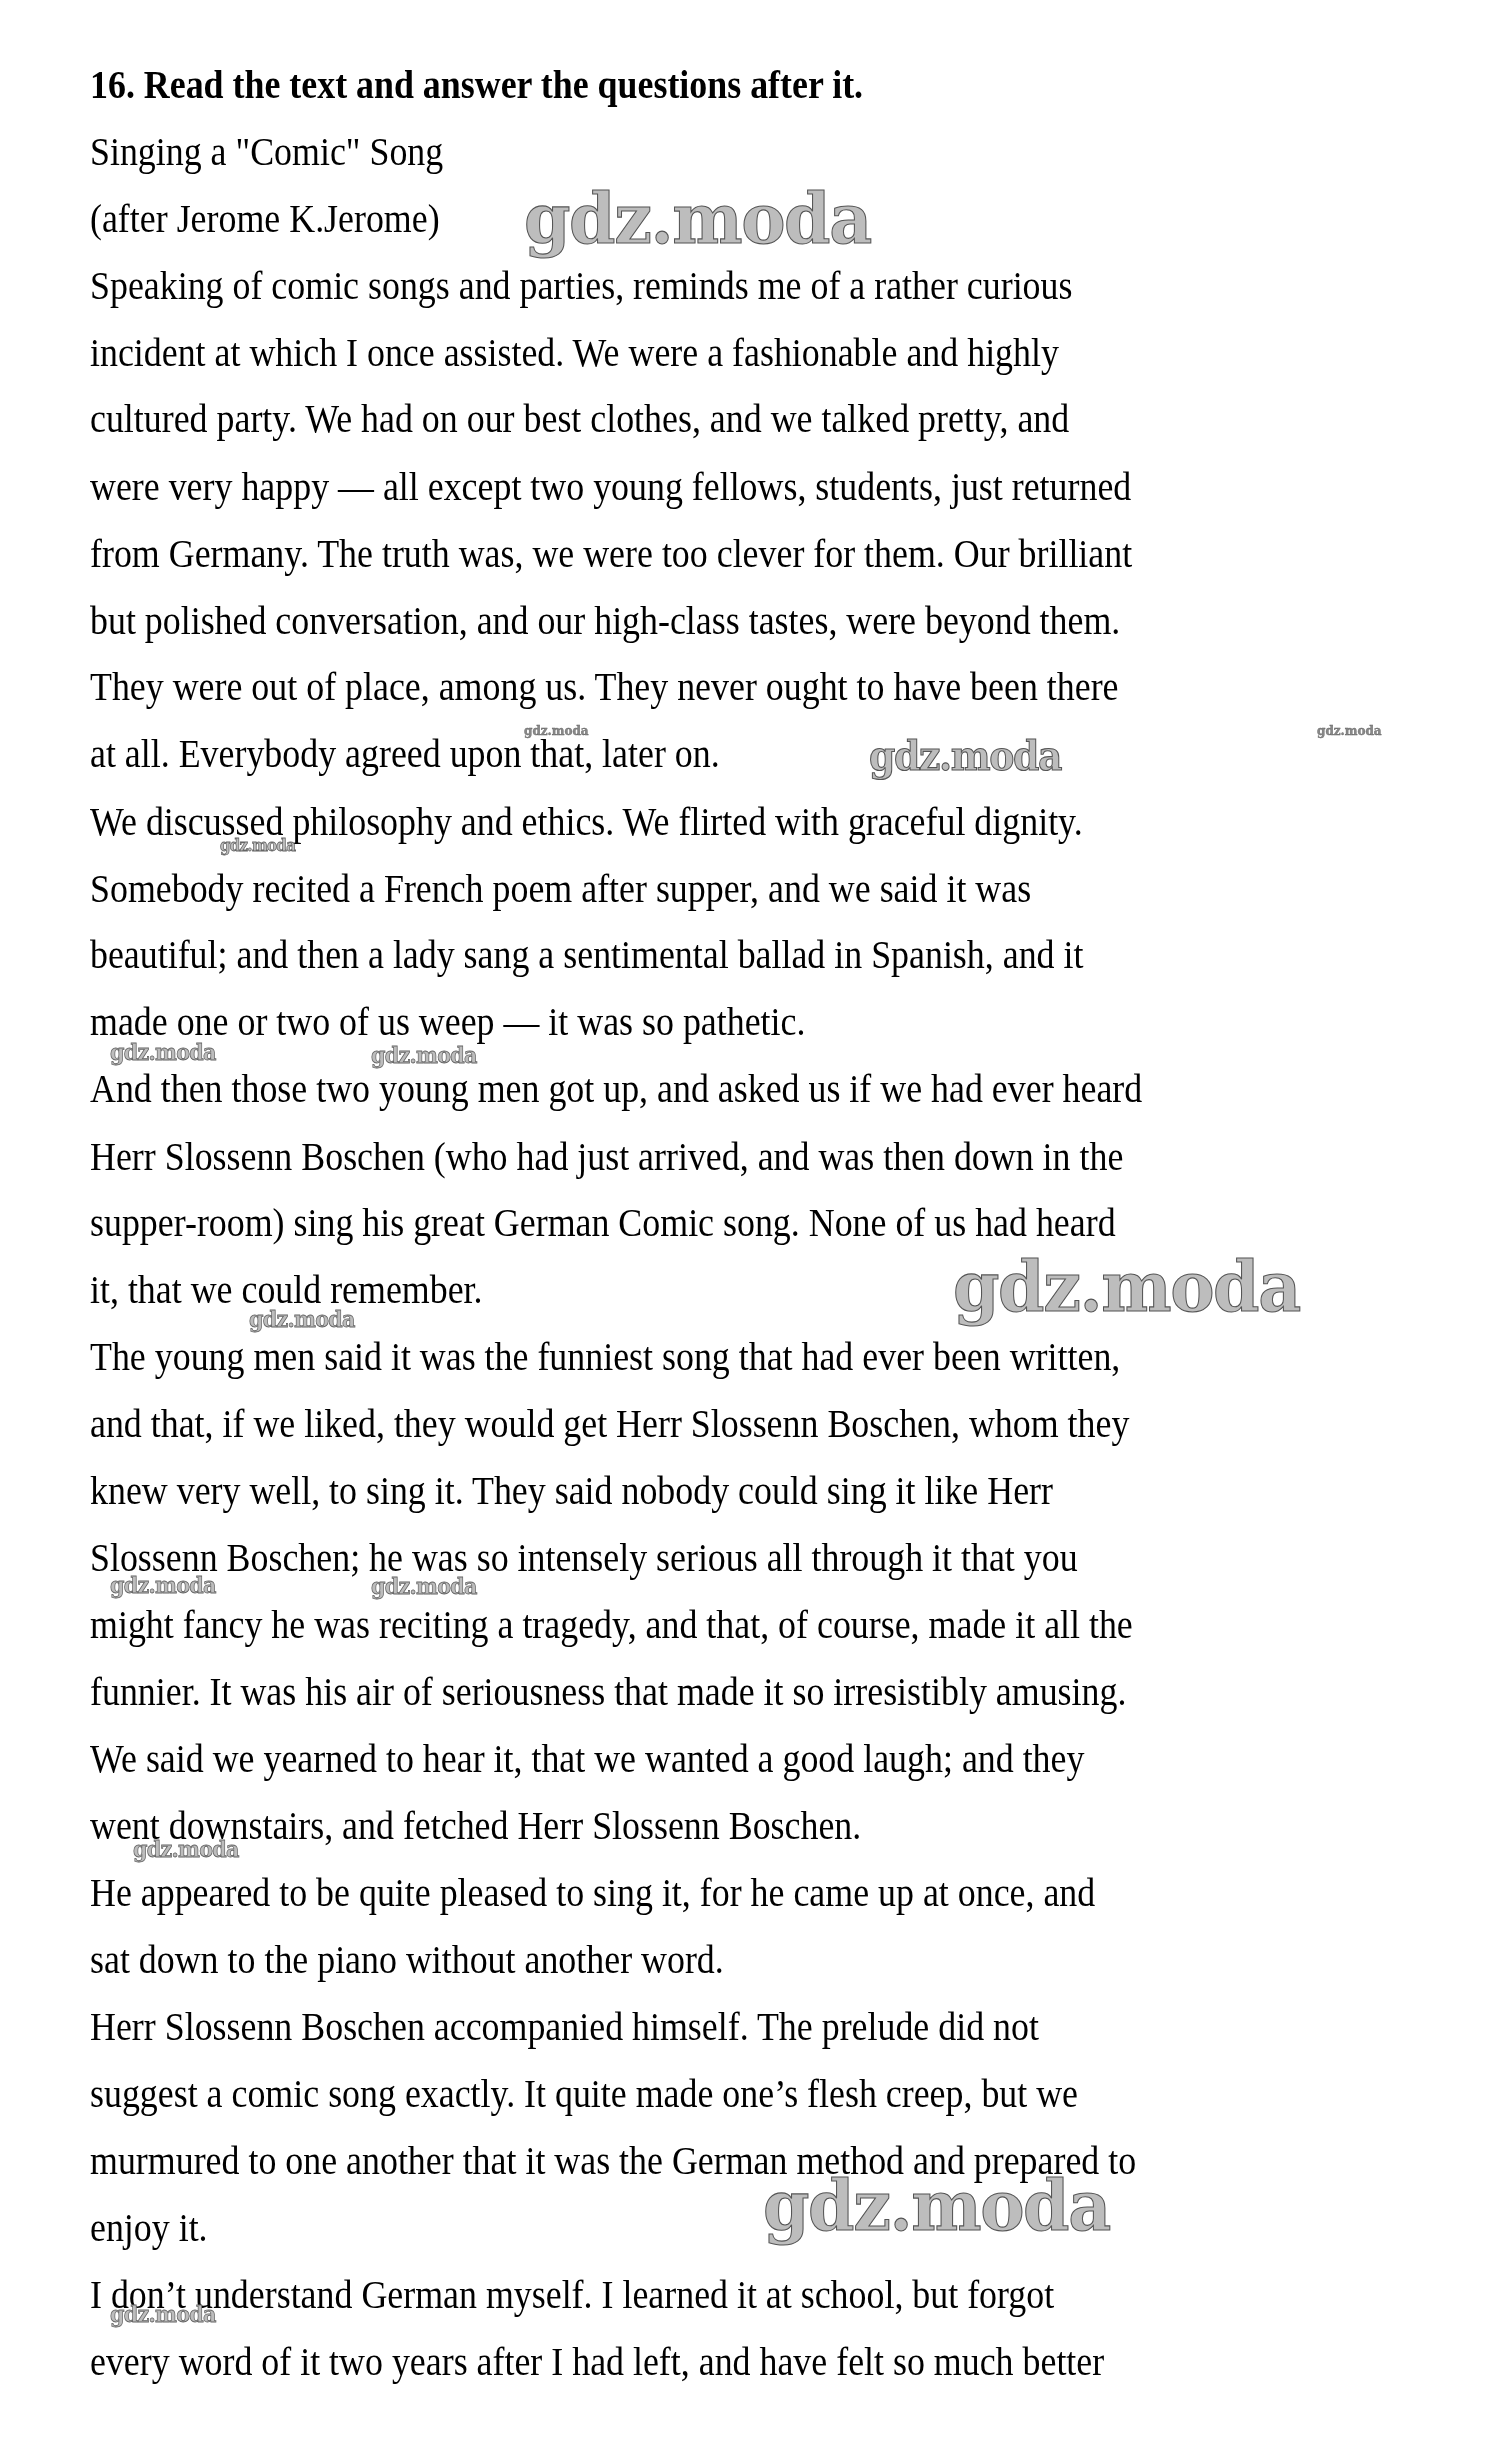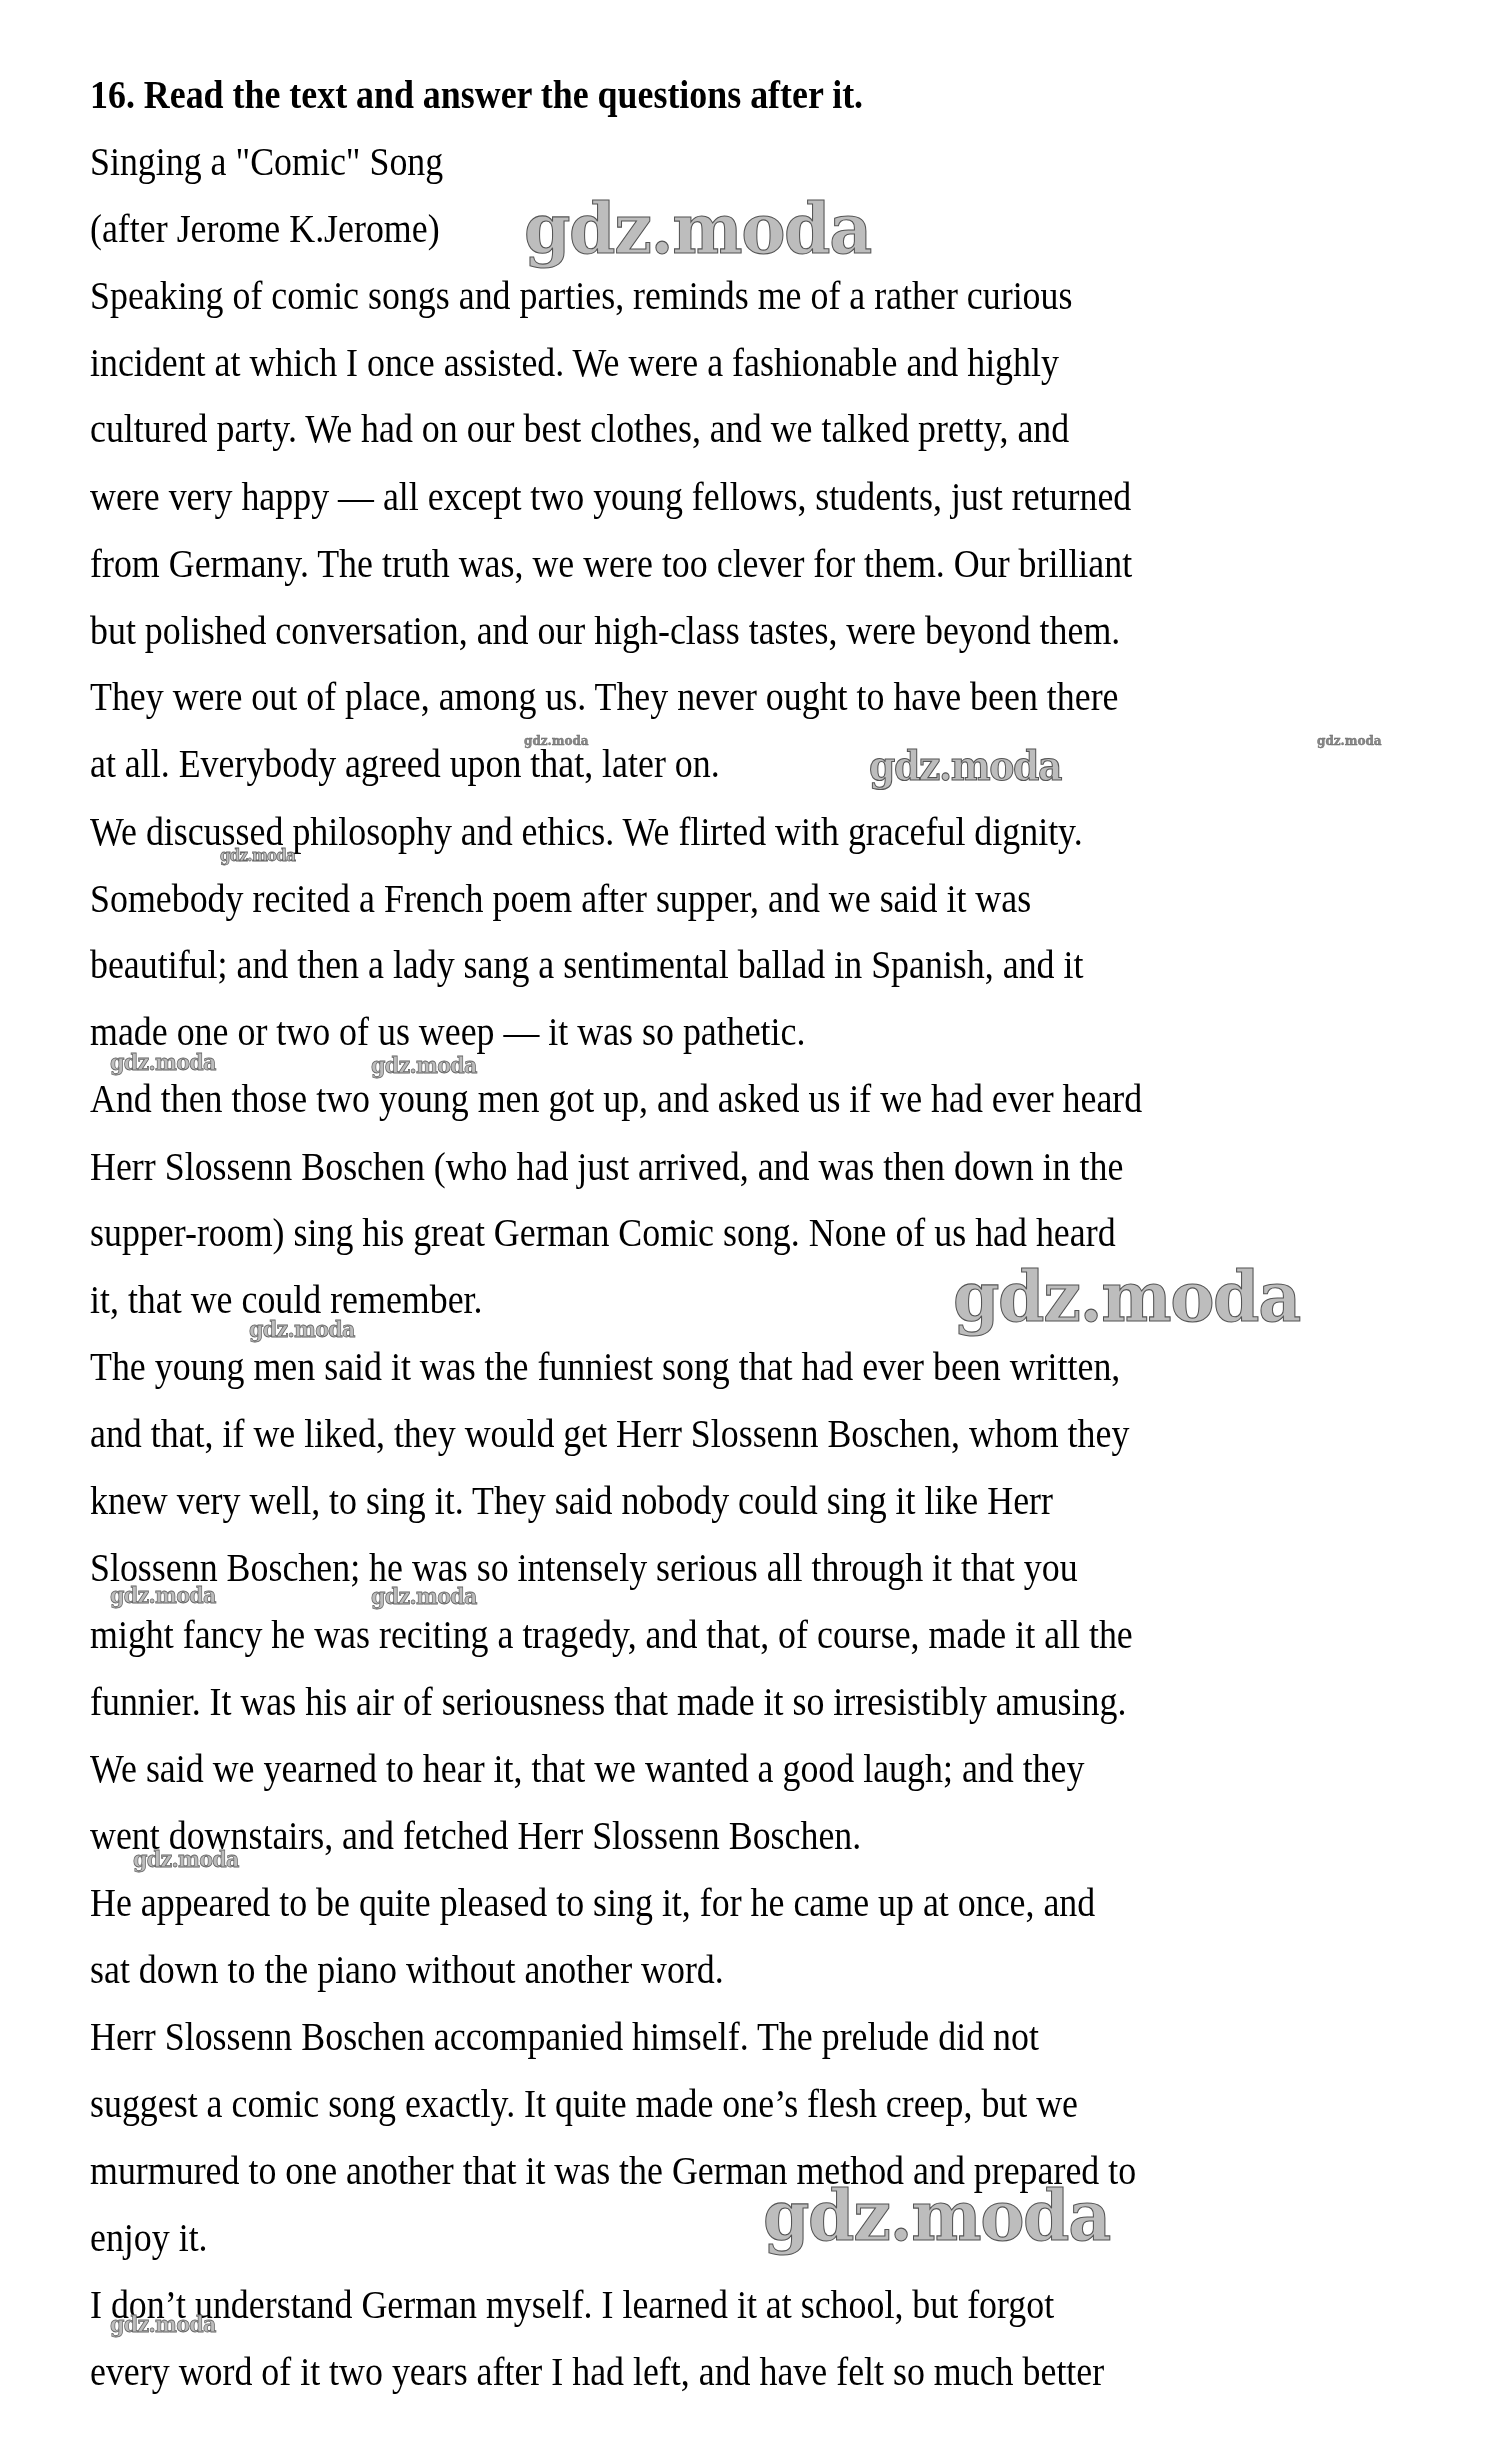--- a/index.html
+++ b/index.html
@@ -1,17 +1,17 @@
 <!DOCTYPE html>
 <html style="font-size:12px"><head>
 <meta charset="utf-8">
 <style>
   html, body { margin: 0; padding: 0; background: #ffffff; }
   body { width: 1488px; height: 2462px; position: relative; overflow: hidden; }
-  .page { position: absolute; left: 0; top: 10px; width: 1488px; height: 2152px; background: #fff; }
+  .page { position: absolute; left: 0; top: 0; width: 1488px; height: 2152px; background: #fff; }
   .line {
     position: absolute; left: 90px;
     font-family: "Liberation Serif", "DejaVu Serif", serif;
     font-size: 39px; line-height: 46px; color: #000; white-space: nowrap;
     transform-origin: left top; transform: scaleX(0.92);
   }
   .heading { font-weight: bold; }
   .wm {
     position: absolute;
     font-family: "DejaVu Serif", "Liberation Serif", serif;

